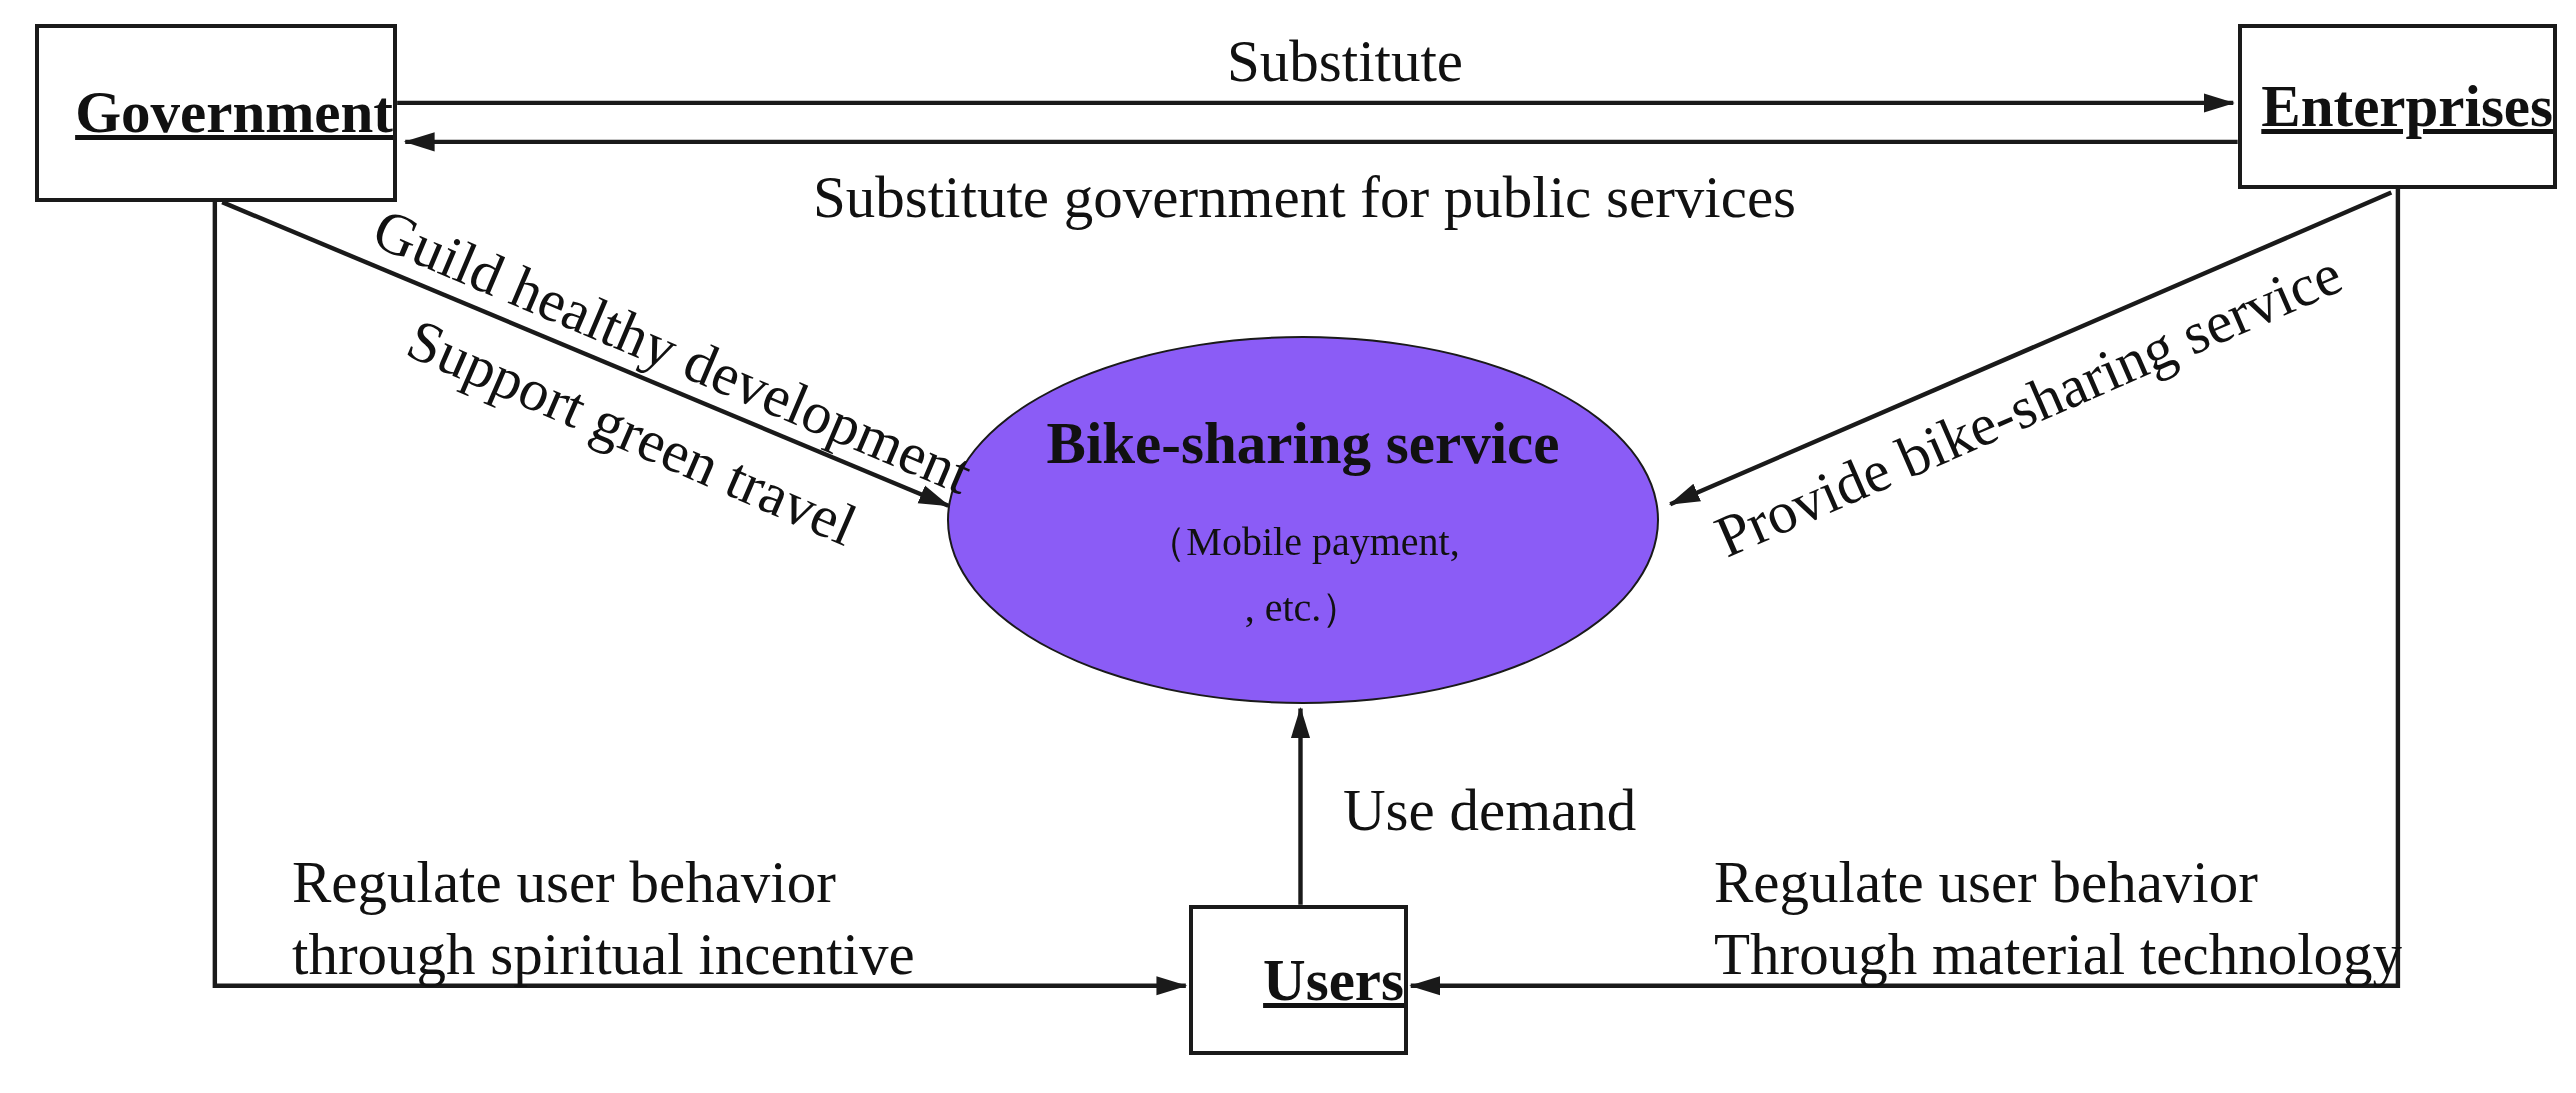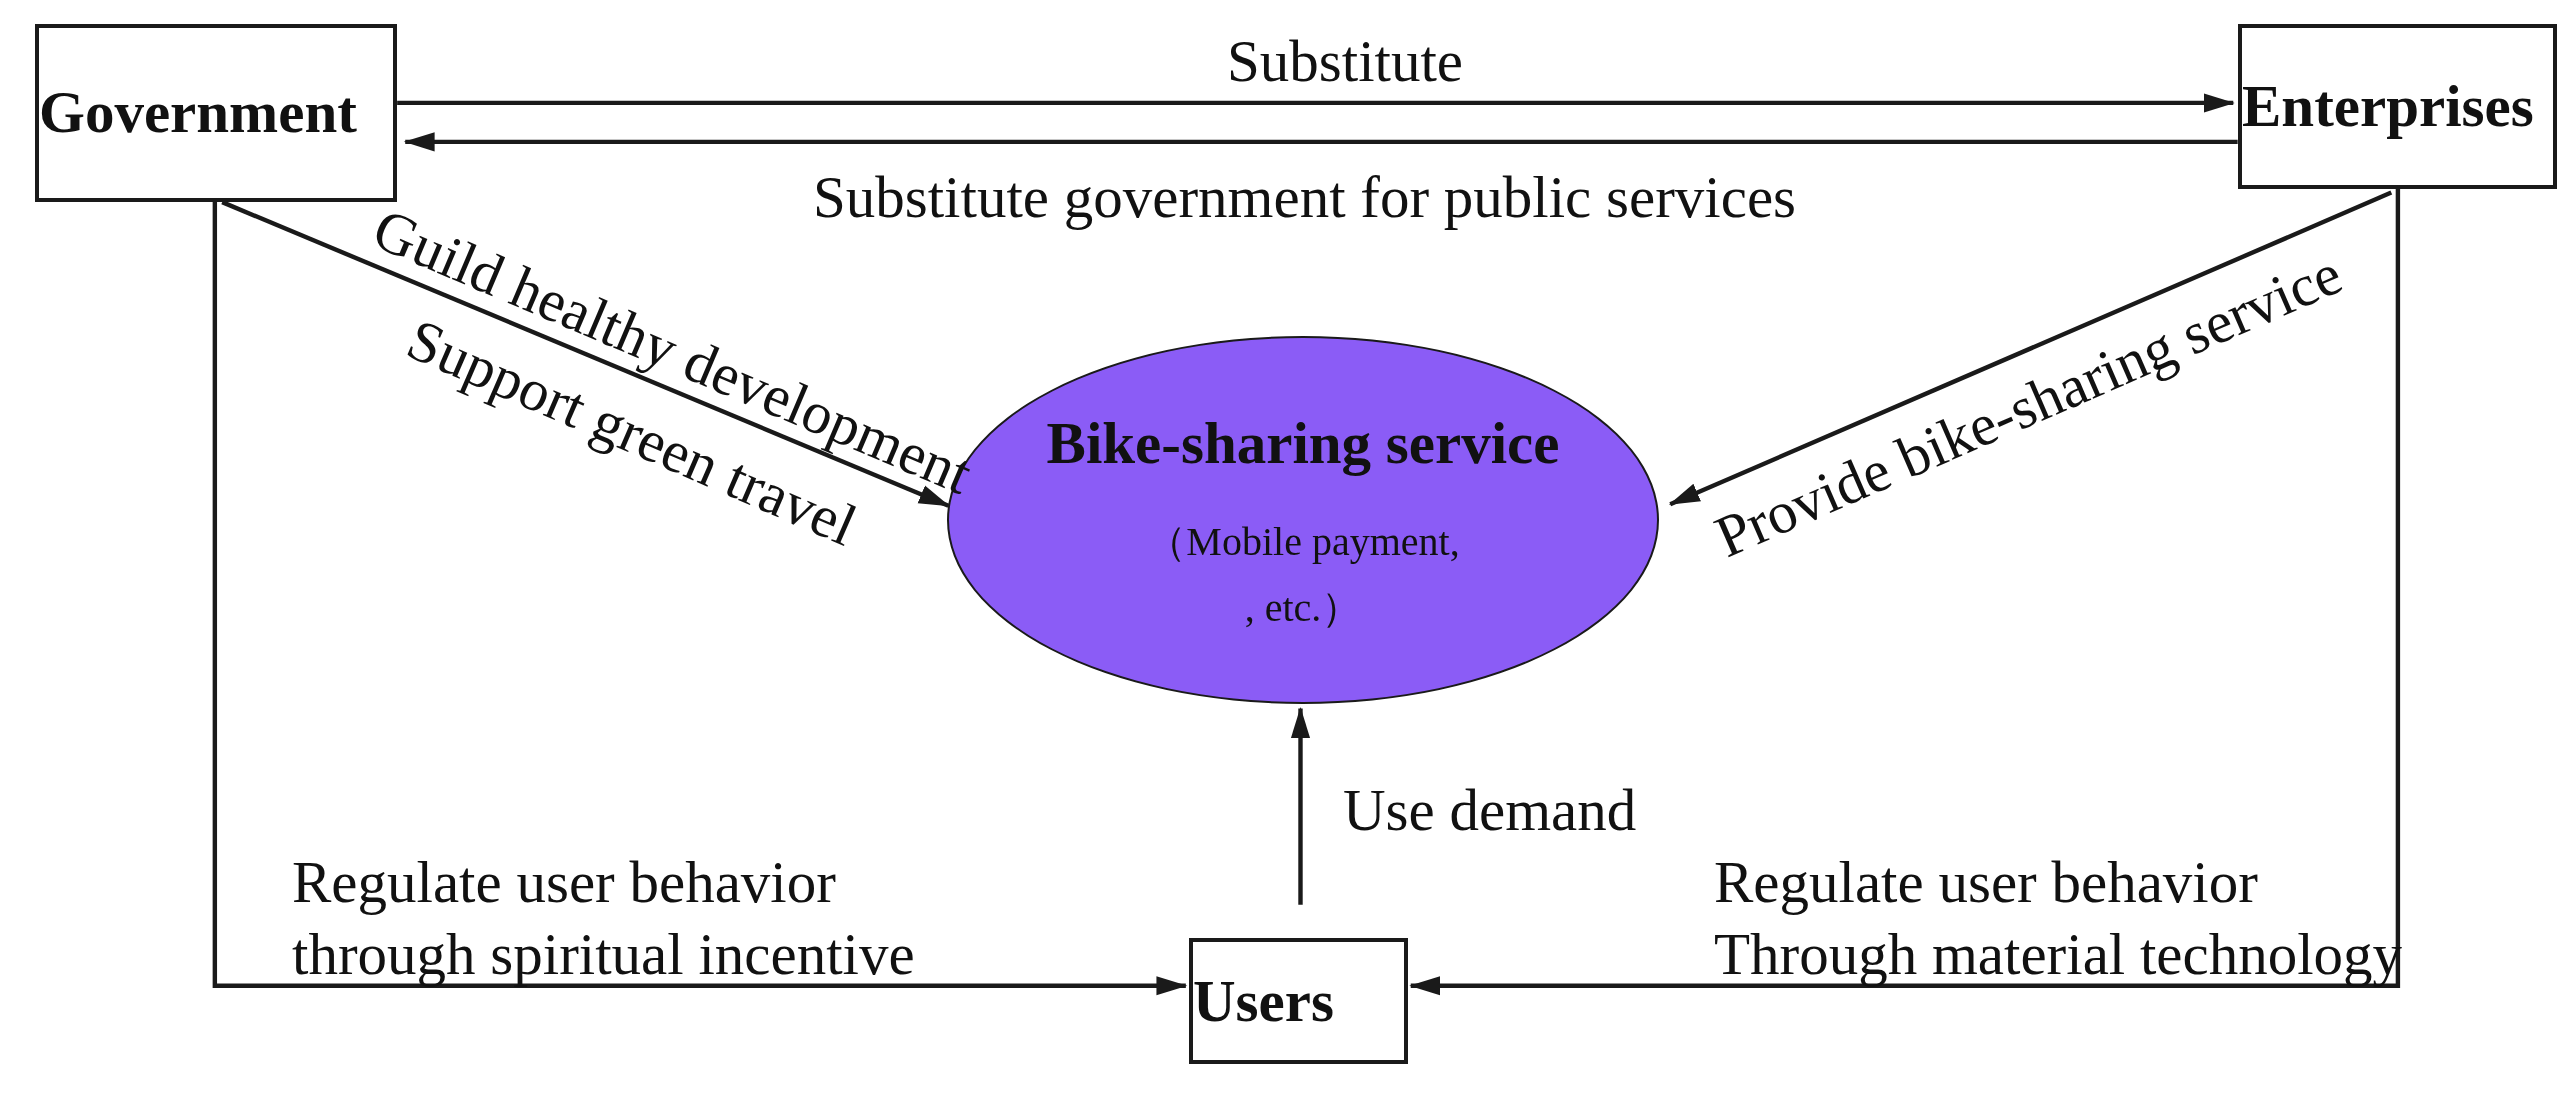--- a/index.html
+++ b/index.html
@@ -1,25 +1,25 @@
 <!DOCTYPE html>
 <html style="font-size:11.8px"><head>
 <meta charset="utf-8">
 <style>
   html,body{margin:0;padding:0;background:#ffffff;}
   body{width:2576px;height:1093px;position:relative;overflow:hidden;
        font-family:"Liberation Serif","DejaVu Serif",serif;color:#111;}
   .stage{position:absolute;inset:0;}
   svg.wires{position:absolute;left:0;top:0;width:2576px;height:1093px;}
   .node{position:absolute;background:#fff;border:4.4px solid #1a1a1a;
-        display:flex;align-items:center;justify-content:flex-start;box-sizing:border-box;}
+        display:flex;align-items:center;justify-content:flex-end;box-sizing:border-box;text-decoration:underline;}
   .node .lbl{font-weight:bold;font-size:59px;line-height:1;white-space:nowrap;}
   .gov  {left:35px;  top:23.5px;   width:362px; height:178px;}
   .ent  {left:2238px;top:23.5px;   width:319px; height:165px;}
-  .usr  {left:1189px;top:938px; width:219px; height:126px;}
+  .usr  {left:1189px;top:905px; width:219px; height:150px;}
   .ellipse{position:absolute;left:947px;top:336px;width:712px;height:368px;
            border:2.9px solid #1a1a1a;border-radius:50%;background:#8b5cf6;box-sizing:border-box;}
   .ell-title{position:absolute;left:0;top:76px;width:100%;text-align:center;
              font-weight:bold;font-size:59px;line-height:1;white-space:nowrap;}
   .ell-sub{position:absolute;left:0;top:171px;width:100%;text-align:center;
            font-size:40px;line-height:66px;}
   .edge-label{position:absolute;font-size:59px;line-height:1;white-space:nowrap;}
   .two-line{line-height:72px;white-space:nowrap;}
   .rot{transform-origin:center center;}
   .lab-governance{left:1198px;top:32px;width:294px;text-align:center;}

